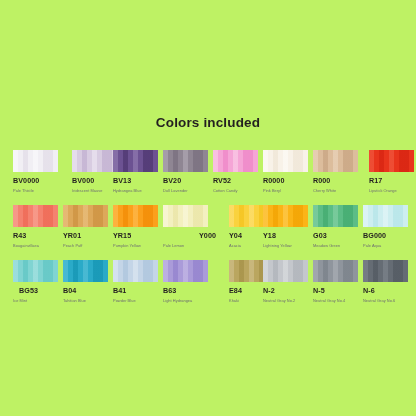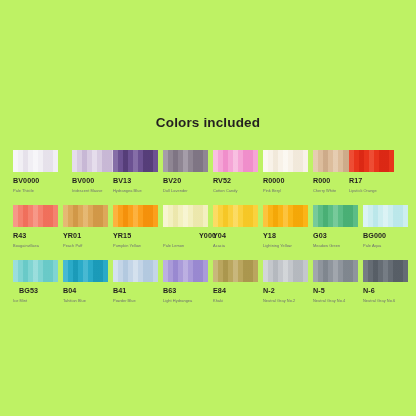--- a/index.html
+++ b/index.html
@@ -129,21 +129,21 @@
           <div class="code" style="color: rgb(35, 31, 32);">R0000</div>
           <div class="desc" style="color: rgb(109, 110, 113);">Pink Beryl</div>
         </div>
         <div class="cell" style="left: 300px;">
           <div class="swatch" style="background: rgb(220, 189, 156);">
             <div class="bands" style="background: linear-gradient(to right, rgb(231, 207, 181) 0%, rgb(231, 207, 181) 11.11%, rgb(220, 189, 156) 11.11%, rgb(220, 189, 156) 22.22%, rgb(203, 168, 134) 22.22%, rgb(203, 168, 134) 33.33%, rgb(220, 189, 156) 33.33%, rgb(220, 189, 156) 44.44%, rgb(231, 207, 181) 44.44%, rgb(231, 207, 181) 55.56%, rgb(220, 189, 156) 55.56%, rgb(220, 189, 156) 66.67%, rgb(203, 168, 134) 66.67%, rgb(203, 168, 134) 77.78%, rgb(203, 168, 134) 77.78%, rgb(203, 168, 134) 88.89%, rgb(220, 189, 156) 88.89%, rgb(220, 189, 156) 100%); opacity: 0.85;"></div>
           </div>
           <div class="code" style="color: rgb(35, 31, 32);">R000</div>
           <div class="desc" style="color: rgb(109, 110, 113);">Cherry White</div>
         </div>
-        <div class="cell" style="left: 336px;">
+        <div class="cell" style="left: 356px;">
           <div class="swatch" style="background: rgb(232, 52, 28);">
             <div class="bands" style="background: linear-gradient(to right, rgb(239, 81, 56) 0%, rgb(239, 81, 56) 11.11%, rgb(232, 52, 28) 11.11%, rgb(232, 52, 28) 22.22%, rgb(217, 38, 19) 22.22%, rgb(217, 38, 19) 33.33%, rgb(232, 52, 28) 33.33%, rgb(232, 52, 28) 44.44%, rgb(239, 81, 56) 44.44%, rgb(239, 81, 56) 55.56%, rgb(232, 52, 28) 55.56%, rgb(232, 52, 28) 66.67%, rgb(217, 38, 19) 66.67%, rgb(217, 38, 19) 77.78%, rgb(217, 38, 19) 77.78%, rgb(217, 38, 19) 88.89%, rgb(232, 52, 28) 88.89%, rgb(232, 52, 28) 100%); opacity: 0.85;"></div>
           </div>
           <div class="code" style="color: rgb(35, 31, 32);">R17</div>
           <div class="desc" style="color: rgb(109, 110, 113);">Lipstick Orange</div>
         </div>
       </div>
       <div class="row">
         <div class="cell" style="left: 0px;">
           <div class="swatch" style="background: rgb(244, 130, 111);">
@@ -166,21 +166,21 @@
           <div class="code" style="color: rgb(35, 31, 32);">YR15</div>
           <div class="desc" style="color: rgb(109, 110, 113);">Pumpkin Yellow</div>
         </div>
         <div class="cell" style="left: 150px;">
           <div class="swatch" style="background: rgb(243, 240, 192);">
             <div class="bands" style="background: linear-gradient(to right, rgb(248, 246, 213) 0%, rgb(248, 246, 213) 11.11%, rgb(243, 240, 192) 11.11%, rgb(243, 240, 192) 22.22%, rgb(235, 230, 169) 22.22%, rgb(235, 230, 169) 33.33%, rgb(243, 240, 192) 33.33%, rgb(243, 240, 192) 44.44%, rgb(248, 246, 213) 44.44%, rgb(248, 246, 213) 55.56%, rgb(243, 240, 192) 55.56%, rgb(243, 240, 192) 66.67%, rgb(235, 230, 169) 66.67%, rgb(235, 230, 169) 77.78%, rgb(235, 230, 169) 77.78%, rgb(235, 230, 169) 88.89%, rgb(243, 240, 192) 88.89%, rgb(243, 240, 192) 100%); opacity: 0.85;"></div>
           </div>
           <div class="code" style="color: rgb(35, 31, 32); margin-left: 36px;">Y000</div>
           <div class="desc" style="color: rgb(109, 110, 113);">Pale Lemon</div>
         </div>
-        <div class="cell" style="left: 200px;">
+        <div class="cell" style="left: 216px;">
           <div class="swatch" style="background: rgb(250, 210, 62);">
             <div class="bands" style="background: linear-gradient(to right, rgb(252, 221, 106) 0%, rgb(252, 221, 106) 11.11%, rgb(250, 210, 62) 11.11%, rgb(250, 210, 62) 22.22%, rgb(245, 197, 34) 22.22%, rgb(245, 197, 34) 33.33%, rgb(250, 210, 62) 33.33%, rgb(250, 210, 62) 44.44%, rgb(252, 221, 106) 44.44%, rgb(252, 221, 106) 55.56%, rgb(250, 210, 62) 55.56%, rgb(250, 210, 62) 66.67%, rgb(245, 197, 34) 66.67%, rgb(245, 197, 34) 77.78%, rgb(245, 197, 34) 77.78%, rgb(245, 197, 34) 88.89%, rgb(250, 210, 62) 88.89%, rgb(250, 210, 62) 100%); opacity: 0.85;"></div>
           </div>
           <div class="code" style="color: rgb(35, 31, 32);">Y04</div>
           <div class="desc" style="color: rgb(109, 110, 113);">Acacia</div>
         </div>
         <div class="cell" style="left: 250px;">
           <div class="swatch" style="background: rgb(251, 180, 23);">
             <div class="bands" style="background: linear-gradient(to right, rgb(253, 198, 69) 0%, rgb(253, 198, 69) 11.11%, rgb(251, 180, 23) 11.11%, rgb(251, 180, 23) 22.22%, rgb(243, 165, 5) 22.22%, rgb(243, 165, 5) 33.33%, rgb(251, 180, 23) 33.33%, rgb(251, 180, 23) 44.44%, rgb(253, 198, 69) 44.44%, rgb(253, 198, 69) 55.56%, rgb(251, 180, 23) 55.56%, rgb(251, 180, 23) 66.67%, rgb(243, 165, 5) 66.67%, rgb(243, 165, 5) 77.78%, rgb(243, 165, 5) 77.78%, rgb(243, 165, 5) 88.89%, rgb(251, 180, 23) 88.89%, rgb(251, 180, 23) 100%); opacity: 0.85;"></div>
           </div>
@@ -224,21 +224,21 @@
           <div class="code" style="color: rgb(35, 31, 32);">B41</div>
           <div class="desc" style="color: rgb(109, 110, 113);">Powder Blue</div>
         </div>
         <div class="cell" style="left: 150px;">
           <div class="swatch" style="background: rgb(170, 155, 217);">
             <div class="bands" style="background: linear-gradient(to right, rgb(191, 179, 227) 0%, rgb(191, 179, 227) 11.11%, rgb(170, 155, 217) 11.11%, rgb(170, 155, 217) 22.22%, rgb(150, 133, 207) 22.22%, rgb(150, 133, 207) 33.33%, rgb(170, 155, 217) 33.33%, rgb(170, 155, 217) 44.44%, rgb(191, 179, 227) 44.44%, rgb(191, 179, 227) 55.56%, rgb(170, 155, 217) 55.56%, rgb(170, 155, 217) 66.67%, rgb(150, 133, 207) 66.67%, rgb(150, 133, 207) 77.78%, rgb(150, 133, 207) 77.78%, rgb(150, 133, 207) 88.89%, rgb(170, 155, 217) 88.89%, rgb(170, 155, 217) 100%); opacity: 0.85;"></div>
           </div>
           <div class="code" style="color: rgb(35, 31, 32);">B63</div>
           <div class="desc" style="color: rgb(109, 110, 113);">Light Hydrangea</div>
         </div>
-        <div class="cell" style="left: 200px;">
+        <div class="cell" style="left: 216px;">
           <div class="swatch" style="background: rgb(186, 166, 95);">
             <div class="bands" style="background: linear-gradient(to right, rgb(203, 186, 129) 0%, rgb(203, 186, 129) 11.11%, rgb(186, 166, 95) 11.11%, rgb(186, 166, 95) 22.22%, rgb(168, 148, 75) 22.22%, rgb(168, 148, 75) 33.33%, rgb(186, 166, 95) 33.33%, rgb(186, 166, 95) 44.44%, rgb(203, 186, 129) 44.44%, rgb(203, 186, 129) 55.56%, rgb(186, 166, 95) 55.56%, rgb(186, 166, 95) 66.67%, rgb(168, 148, 75) 66.67%, rgb(168, 148, 75) 77.78%, rgb(168, 148, 75) 77.78%, rgb(168, 148, 75) 88.89%, rgb(186, 166, 95) 88.89%, rgb(186, 166, 95) 100%); opacity: 0.85;"></div>
           </div>
           <div class="code" style="color: rgb(35, 31, 32);">E84</div>
           <div class="desc" style="color: rgb(109, 110, 113);">Khaki</div>
         </div>
         <div class="cell" style="left: 250px;">
           <div class="swatch" style="background: rgb(196, 199, 204);">
             <div class="bands" style="background: linear-gradient(to right, rgb(213, 216, 219) 0%, rgb(213, 216, 219) 11.11%, rgb(196, 199, 204) 11.11%, rgb(196, 199, 204) 22.22%, rgb(178, 182, 188) 22.22%, rgb(178, 182, 188) 33.33%, rgb(196, 199, 204) 33.33%, rgb(196, 199, 204) 44.44%, rgb(213, 216, 219) 44.44%, rgb(213, 216, 219) 55.56%, rgb(196, 199, 204) 55.56%, rgb(196, 199, 204) 66.67%, rgb(178, 182, 188) 66.67%, rgb(178, 182, 188) 77.78%, rgb(178, 182, 188) 77.78%, rgb(178, 182, 188) 88.89%, rgb(196, 199, 204) 88.89%, rgb(196, 199, 204) 100%); opacity: 0.85;"></div>
           </div>

